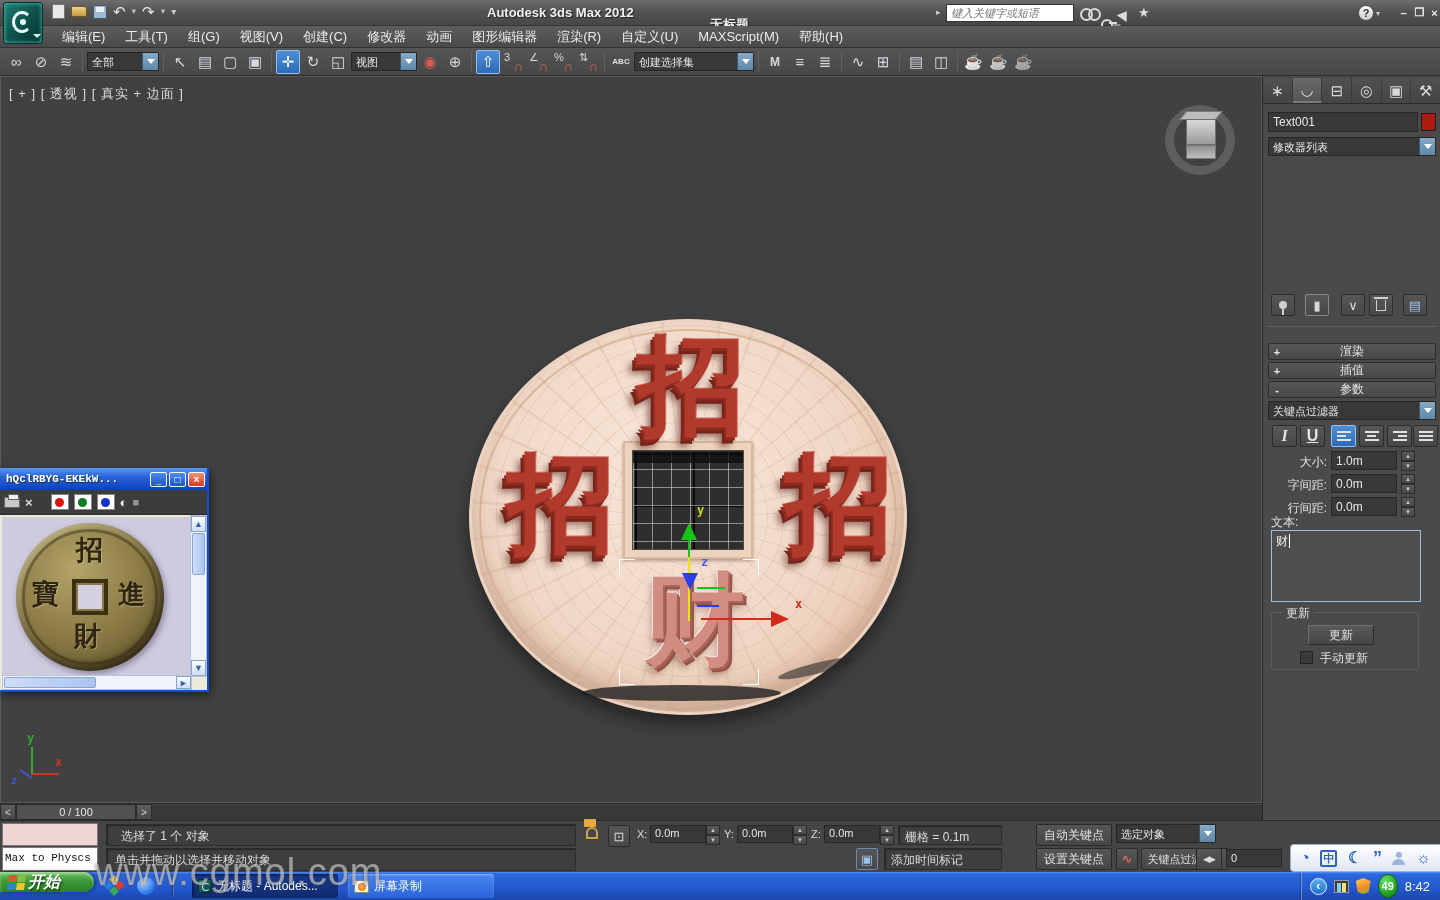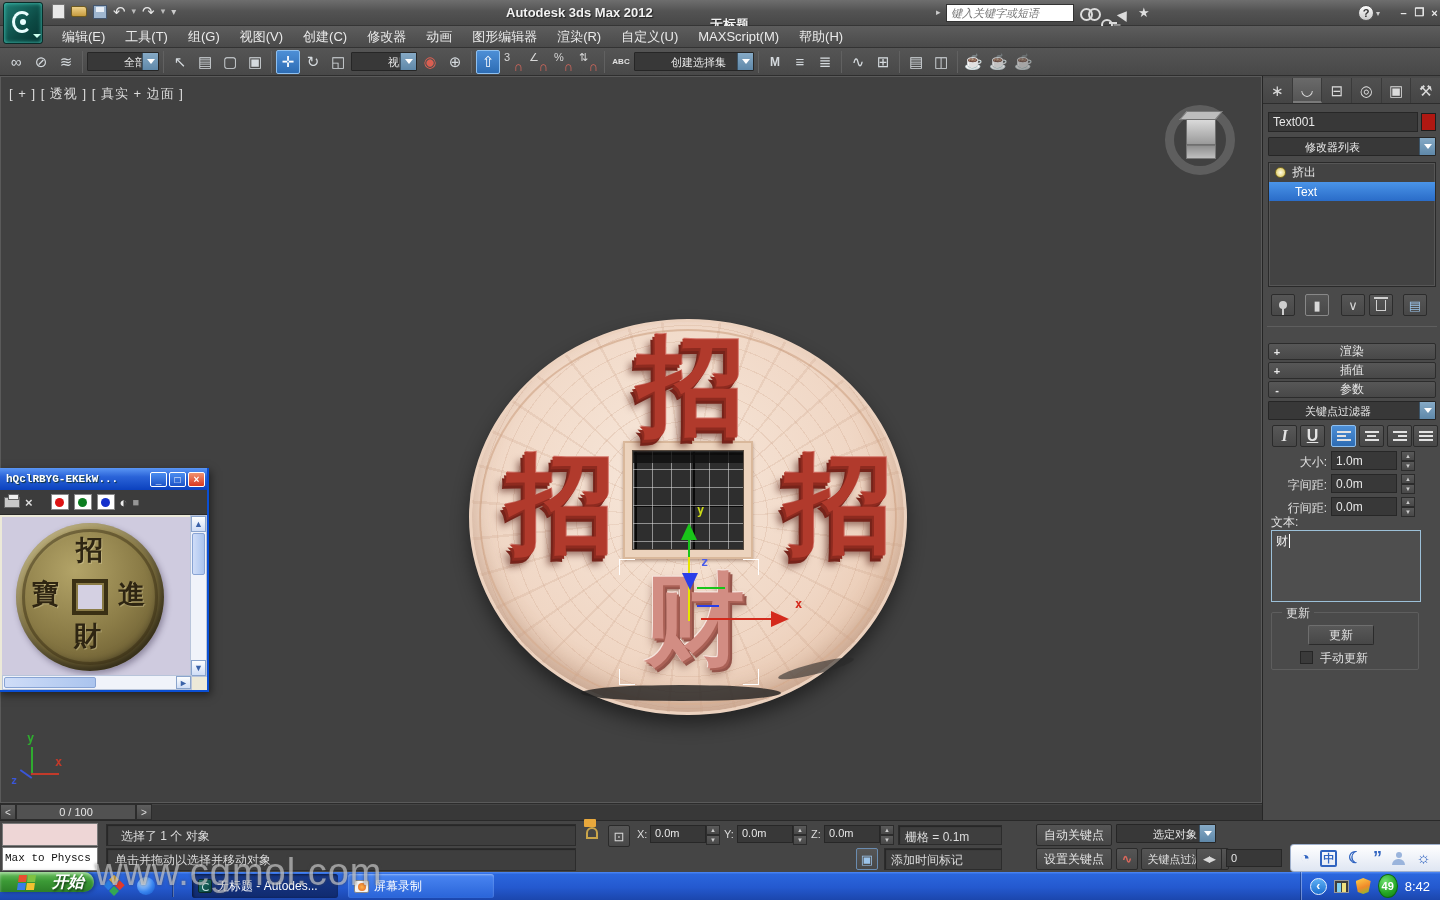--- a/index.html
+++ b/index.html
@@ -54,21 +54,21 @@
   #toolbar { left:0; top:48px; width:1440px; height:28px; background:linear-gradient(#555,#484848);
     border-bottom:1px solid #2e2e2e; display:flex; align-items:center; padding:0 4px; gap:1px; }
   .tsep { width:1px; height:22px; background:#383838; border-right:1px solid #616161; margin:0 3px; }
   .ic { width:24px; height:24px; display:flex; align-items:center; justify-content:center;
     color:#d5dade; font-size:15px; line-height:1; border-radius:2px; }
   .ic.red { color:#d95f52; }
   .ic.active { background:linear-gradient(#4d8fd6,#2d6cb4); border:1px solid #8fc0ef; color:#fff; }
   .snapc { position:relative; width:24px; height:24px; }
   .snapc .n { position:absolute; left:3px; top:1px; font-size:11px; color:#d8d8d8; }
   .snapc .m { position:absolute; right:2px; bottom:0; font-size:13px; color:#d9685c; font-weight:bold; }
-  .ddl { display:flex; height:19px; background:#383838; border:1px solid #262626; border-radius:1px;padding-left:32px; }
+  .ddl { display:flex; height:19px; background:#383838; border:1px solid #262626; border-radius:1px; }
   .ddl .t { flex:1; padding:2px 4px 0; font-size:11px; color:#e8e8e8; white-space:nowrap; overflow:hidden; }
   .ddl .b { width:16px; background:linear-gradient(#86aac6,#5f88a9); border-left:1px solid #3c5468;
     display:flex; align-items:center; justify-content:center; }
   .ddl .b i { width:0; height:0; border:4px solid transparent; border-top:5px solid #fff; margin-top:4px; }
   .abc { font-size:8px; font-weight:bold; color:#e0e0e0; letter-spacing:0; }
 
   
   #viewport { left:0; top:76px; width:1262px; height:727px; background:#414141;
     border:1px solid #5a5a5a; overflow:hidden; }
   #vplabel { left:8px; top:8px; color:#dcdcdc; font-size:13px; letter-spacing:1px; }
@@ -238,21 +238,21 @@
     font-size:11px; font-weight:bold; display:flex; align-items:center; justify-content:center; }
   .personic { width:13px; height:13px; position:relative; }
   .personic::before { content:""; position:absolute; left:3.5px; top:0; width:6px; height:6px; border-radius:50%; background:#9ab4dc; }
   .personic::after { content:""; position:absolute; left:0; top:7px; width:13px; height:6px; border-radius:6px 6px 0 0; background:#9ab4dc; }
 
   
   #taskbar { left:0; top:872px; width:1440px; height:28px;
     background:linear-gradient(#4f8af6 0%, #2a66dd 8%, #2459cf 55%, #1b46ad 100%); z-index:44; }
   #startbtn { position:absolute; left:0; top:0; width:94px; height:20px; border-radius:0 12px 12px 0;
     background:linear-gradient(#6cc262,#3c9a36 45%,#2c7f28); box-shadow:inset 0 2px 3px rgba(255,255,255,.4), 2px 0 4px rgba(0,0,0,.4);
-    display:flex; align-items:center; gap:17px; padding-left:8px;justify-content:center; }
+    display:flex; align-items:center; gap:3px; padding-left:8px; }
   #startbtn .lbl { color:#fff; font-weight:bold; font-style:italic; font-size:16px; text-shadow:1px 2px 2px #17441a; }
   .flag { width:17px; height:15px; transform:skewX(-8deg); display:grid;
     grid-template-columns:8px 8px; grid-template-rows:7px 7px; gap:1px; }
   .flag i:nth-child(1){background:#e8502f;} .flag i:nth-child(2){background:#7fc241;}
   .flag i:nth-child(3){background:#3a7de8;} .flag i:nth-child(4){background:#f2c230;}
   .qlic { position:absolute; top:3px; width:24px; height:22px; display:flex; align-items:center; justify-content:center; }
   .pinwheel { width:16px; height:16px; transform:rotate(45deg); display:grid;
     grid-template-columns:7px 7px; grid-template-rows:7px 7px; gap:1px; border-radius:3px; }
   .pinwheel i:nth-child(1){background:#f2b530;} .pinwheel i:nth-child(2){background:#e23a2a;}
   .pinwheel i:nth-child(3){background:#2a7de2;} .pinwheel i:nth-child(4){background:#34a853;}
@@ -292,21 +292,21 @@
     <div class="abs qat" style="left:52px;top:4px;">
       <span class="mini-file"></span>
       <span class="mini-folder"></span>
       <span class="mini-save"></span>
       <span class="g">↶</span>
       <span class="g" style="font-size:9px;color:#bbb">▾</span>
       <span class="g">↷</span>
       <span class="g" style="font-size:9px;color:#bbb">▾</span>
       <span class="g" style="font-size:10px;color:#ccc">▾</span>
     </div>
-    <span class="abs ttl" style="left:506px;top:5px;">Autodesk 3ds Max 2012</span>
+    <span class="abs ttl" style="left:487px;top:5px;">Autodesk 3ds Max 2012</span>
     <span class="abs ttl" style="left:710px;top:16px;">无标题</span>
     <span class="abs" style="left:936px;top:7px;color:#ccc;font-size:9px;">▸</span>
     <div id="searchbox" class="abs" style="left:946px;top:4px;width:128px;">
       <input type="text" placeholder="键入关键字或短语" style="">
     </div>
     <div class="abs bino" style="left:1080px;top:8px;"></div>
     <div class="abs keyic" style="left:1101px;top:9px;"></div>
     <div class="abs satic" style="left:1120px;top:5px;"></div>
     <span class="abs tbar-ic" style="left:1138px;top:5px;">★</span>
     <div class="abs helpc" style="left:1358px;top:5px;">
@@ -519,29 +519,20 @@
       <span class="ptab">⚒</span>
     </div>
     <div class="abs fld" style="left:5px;top:36px;width:150px;height:20px;">Text001</div>
     <div class="abs" style="left:158px;top:37px;width:15px;height:18px;background:#b01812;border:1px solid #1e1e1e;"></div>
     <div class="abs ddl" style="left:5px;top:61px;width:168px;">
       <span class="t">修改器列表</span>
       <span class="b">
           <i></i>
         </span>
     </div>
-    <div id="stack">
-      <div class="stkrow">
-        <span class="bulb"></span>
-        <span>挤出</span>
-      </div>
-      <div class="stkrow sel">
-        <span>Text</span>
-      </div>
-    </div>
     <span class="stkbtn" style="left:8px;">
         <span class="pinicon"></span>
       </span>
     <span class="stkbtn" style="left:42px;border-color:#888;">▮</span>
     <span class="stkbtn" style="left:78px;">∨</span>
     <span class="stkbtn" style="left:106px;">
         <span class="trash"></span>
       </span>
     <span class="stkbtn" style="left:140px;color:#9cc4ea;">▤</span>
     <div class="abs" style="left:4px;top:250px;width:170px;height:1px;background:#2c2c2c;border-bottom:1px solid #5e5e5e;"></div>

